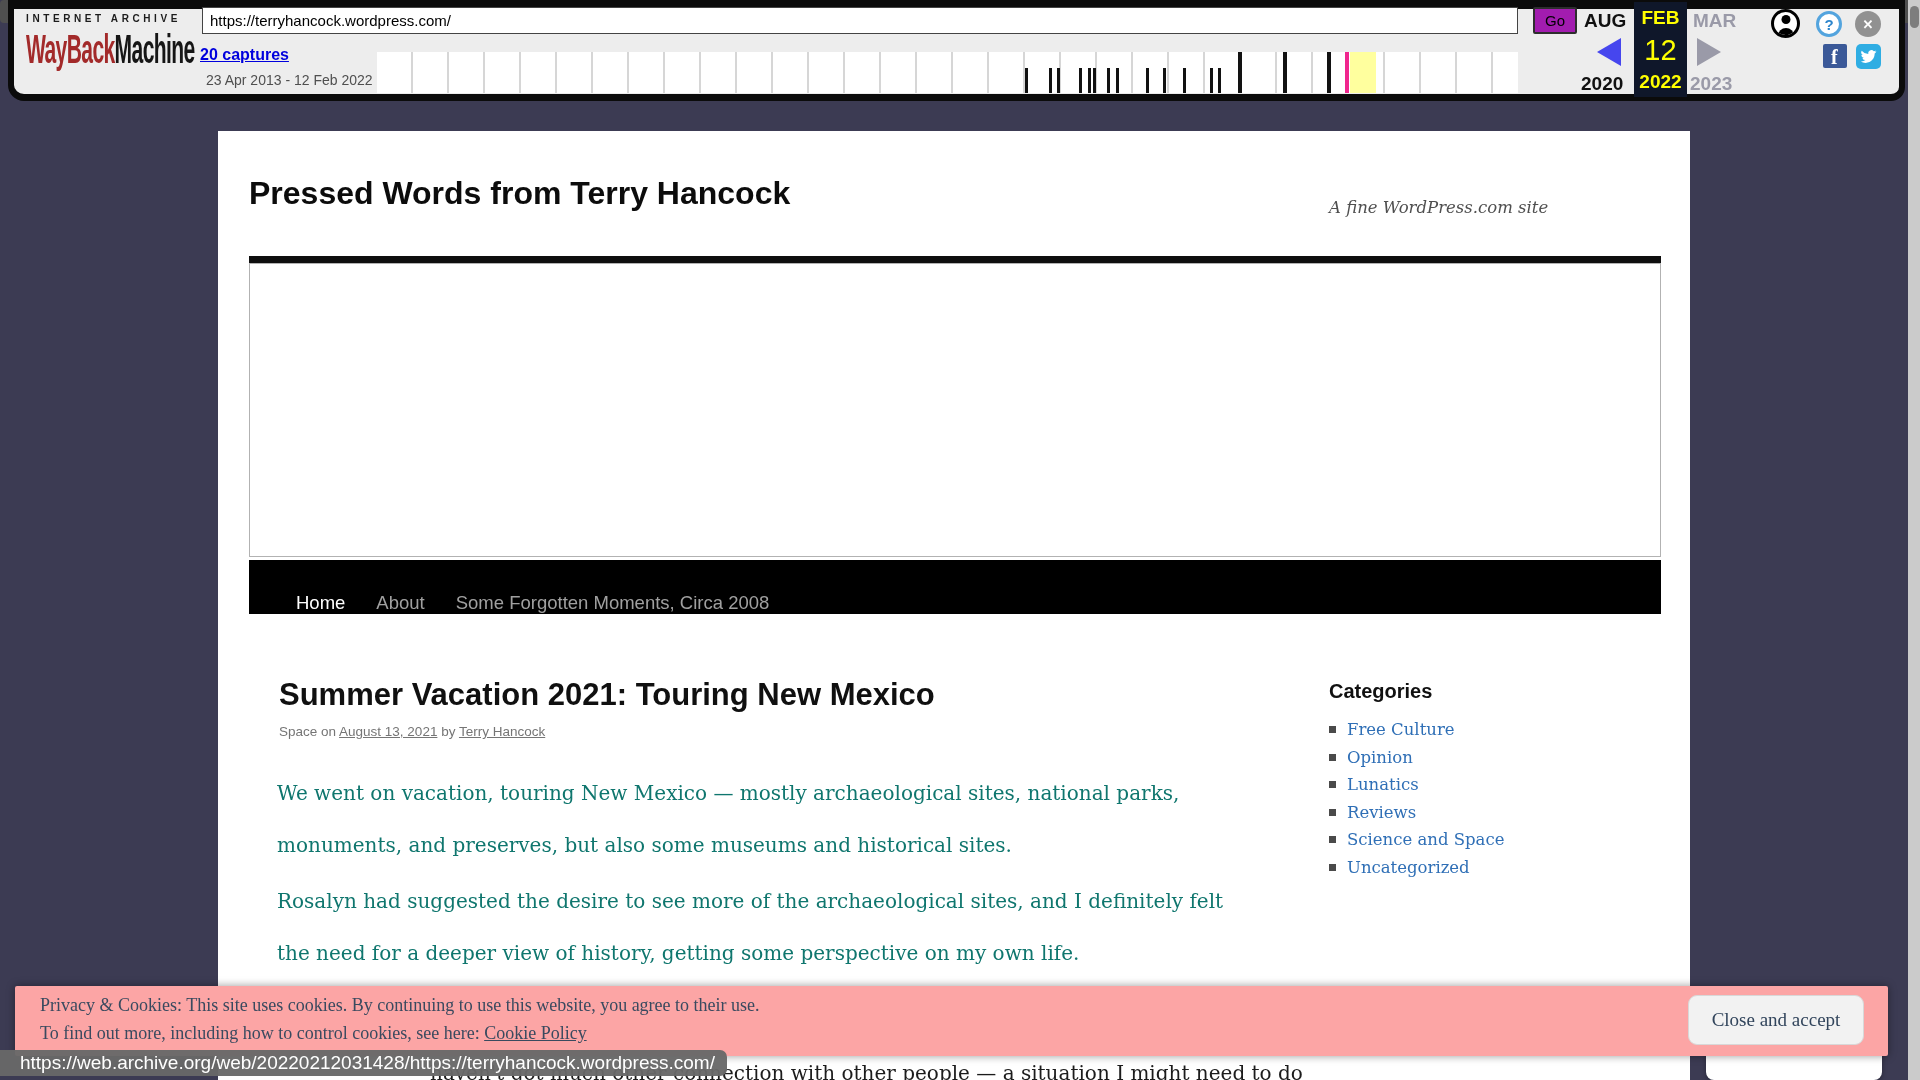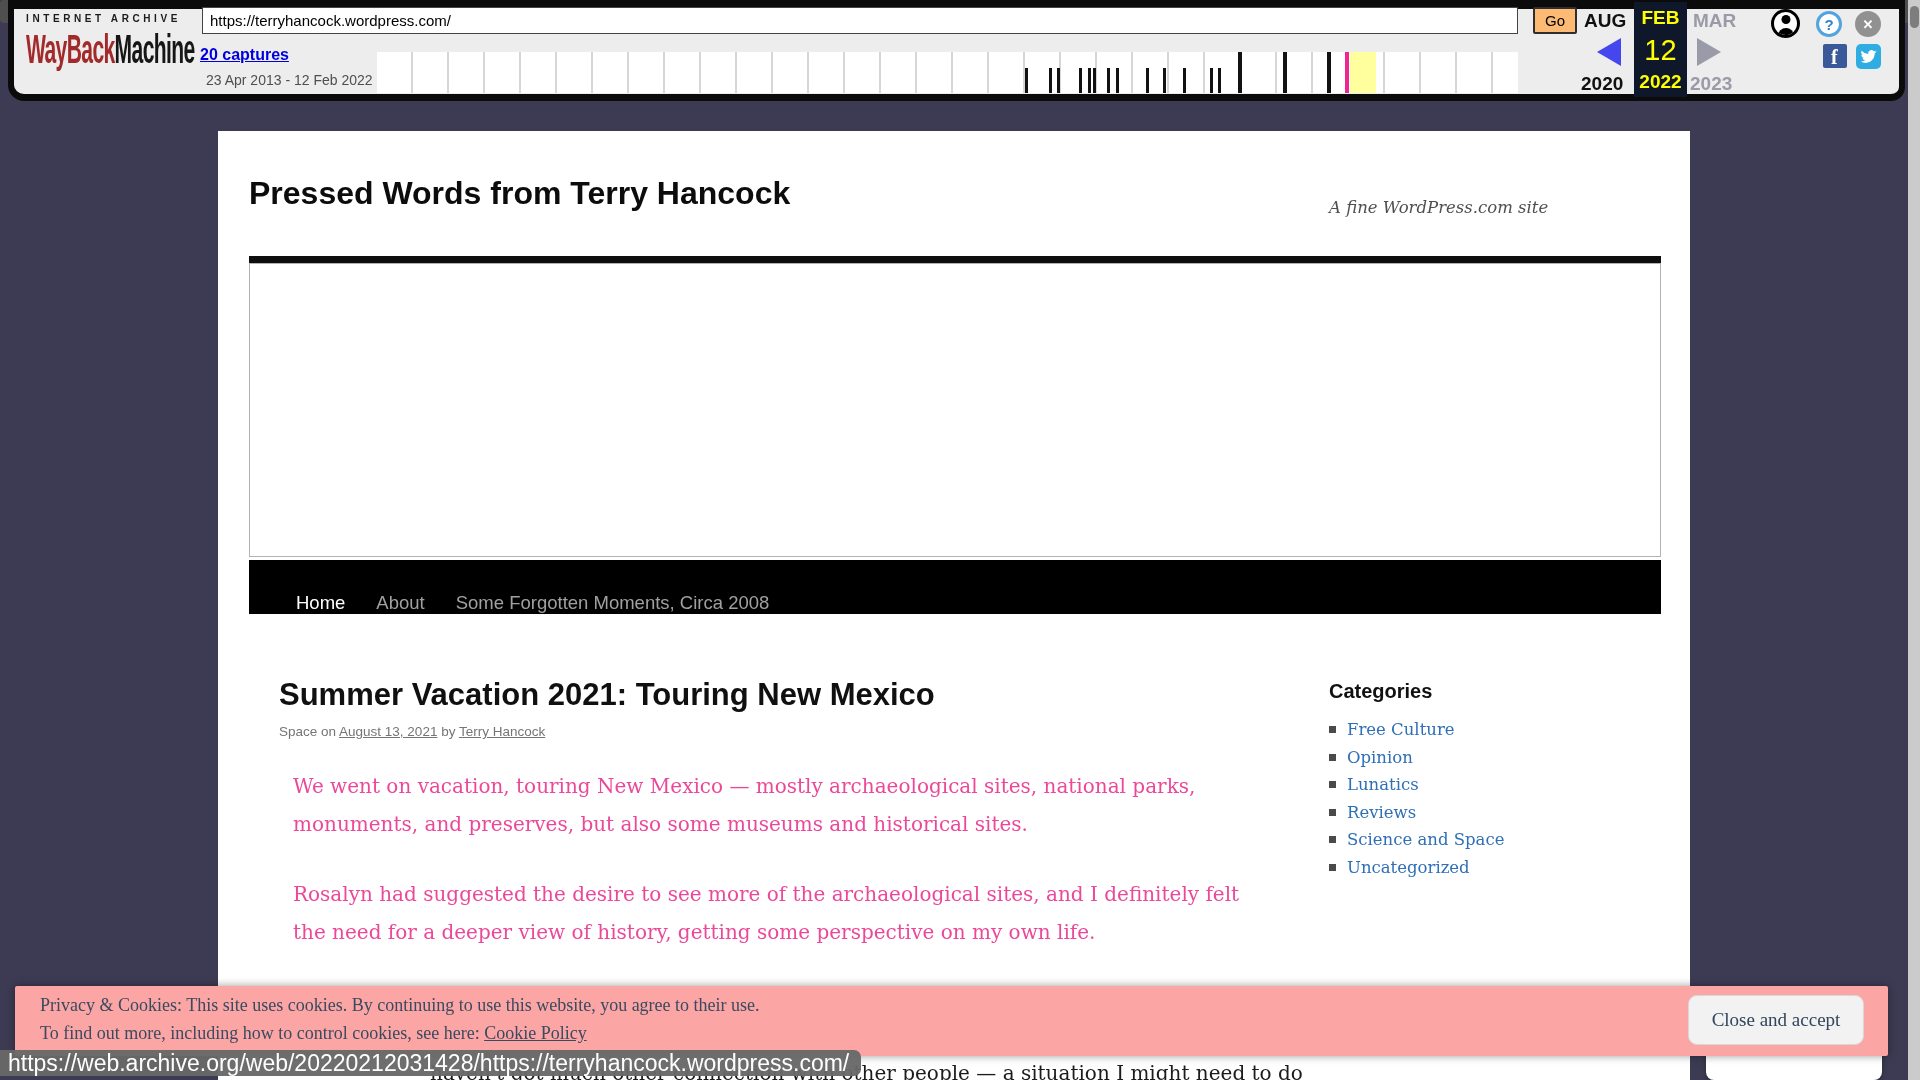--- a/index.html
+++ b/index.html
@@ -12,21 +12,21 @@
     background:#ededed; border:6px solid #0b0b0b; border-top-width:9px; border-bottom-width:7px;
     border-radius:0 0 14px 16px; z-index:50; }
   .wb-el { position:absolute; z-index:51; }
   .wb-logo { left:26px; top:13px; }
   .wb-logo-line1 { font-size:10px; letter-spacing:3.6px; color:#1c1c1c; font-weight:bold; }
   .wb-logo-line2 { margin-top:2px; font-size:34px; font-weight:bold; letter-spacing:-1px;
      transform:scale(0.62,1.18); transform-origin:left top; white-space:nowrap; }
   .wb-logo-red { color:#a32a2a; } .wb-logo-black { color:#161616; }
   .wb-url { left:202px; top:7px; width:1316px; height:27px; border:1px solid #444;
      background:#fff; font-size:15px; padding:8px 7px; color:#000; font-family:"Liberation Sans",sans-serif; }
-  .wb-go { left:1533px; top:7px; width:44px; height:27px; background:#fdba74; border:2px solid #2e2e2e;
+  .wb-go { left:1533px; top:7px; width:44px; height:27px; background:#a21caf; border:2px solid #2e2e2e;
      border-radius:2px; font-size:15px; text-align:center; line-height:23px; color:#000; cursor:pointer; }
   .wb-captures { left:200px; top:46px; font-size:16px; font-weight:bold; color:#0000dd;
      text-decoration:underline; cursor:pointer; }
   .wb-range { left:206px; top:72px; font-size:14px; color:#4f4f4f; }
   .wb-timeline { left:377px; top:52px; width:1141px; height:41px; background:#fff;
      background-image:repeating-linear-gradient(to right,#fff 0px,#fff 34px,#d6d6d6 34px,#d6d6d6 36px); }
   .tick { position:absolute; width:3px; background:#121212; }
   .tick.short { top:16px; height:25px; } .tick.tall { top:0; height:41px; width:4px; }
   .tl-highlight { position:absolute; top:0; height:41px; }
   .tl-marker { position:absolute; top:0; height:41px; width:4px; }
@@ -76,22 +76,22 @@
   .black-bar { position:absolute; left:31px; top:125px; width:1412px; height:7px; background:#0e0e0e; }
   .header-box { position:absolute; left:31px; top:132px; width:1412px; height:294px; background:#fff;
      border:1px solid #b2b2b2; }
   .main-nav { position:absolute; left:31px; top:429px; width:1412px; height:54px; background:#000;
      display:flex; align-items:flex-end; padding-left:47px; gap:31px; }
   .nav-item { font-size:18.5px; color:#a0a0a0; cursor:pointer; }
   .nav-item.current { color:#fff; }
   .post-title { position:absolute; left:61px; top:546px; font-size:31px; font-weight:bold; color:#101010; }
   .post-meta { position:absolute; left:61px; top:593px; font-size:13.5px; color:#757575; }
   .post-meta a { color:#757575; text-decoration:underline; cursor:pointer; }
-  .post-body p { position:absolute; left:75px; width:950px; font-family:"DejaVu Serif",serif;
-     font-size:20px; line-height:38px; color:#ec4899; }
+  .post-body p { position:absolute; left:59px; width:950px; font-family:"DejaVu Serif",serif;
+     font-size:20px; line-height:52px; color:#0f766e; }
   .para-1 { top:636px; } .para-2 { top:744px; }
   .partial-line { position:absolute; left:212px; top:930px; white-space:nowrap;
      font-family:"DejaVu Serif",serif; font-size:20px; color:#1c1c1c; }
   .sidebar { position:absolute; left:1111px; top:549px; width:340px; }
   .sidebar-heading { font-size:20px; font-weight:bold; color:#111; }
   .cat-list { list-style:none; margin-top:13px; }
   .cat-list li { height:27.5px; display:flex; align-items:center; cursor:pointer; }
   .cat-bullet { width:7px; height:7px; background:#4a4a4a; margin-right:11px; flex:0 0 auto; }
   .cat-link { font-family:"DejaVu Serif",serif; font-size:16.5px; color:#2f6fb6; }
 
@@ -103,21 +103,21 @@
   .cookie-line2 { position:absolute; left:25px; top:37px; font-size:18px; }
   .cookie-policy { text-decoration:underline; cursor:pointer; color:#3a4a5f; }
   .cookie-accept { position:absolute; right:24px; top:9px; width:176px; height:50px; background:#f2f2f2;
      border:1px solid #d8d8d8; border-radius:9px; font-family:"Liberation Serif",serif; font-size:19px;
      color:#32455c; display:flex; align-items:center; justify-content:center; cursor:pointer; }
   .follow-stub { position:absolute; left:1706px; top:1044px; width:176px; height:36px; background:#fff;
      border-radius:8px; box-shadow:0 1px 5px rgba(0,0,0,0.35); z-index:25; }
 
   
   .status-bar { position:absolute; left:0; top:1050px; height:26px; background:rgba(104,104,104,0.96);
-     border-radius:0 7px 7px 0; color:#fff; font-size:23px; line-height:26px; padding:0 12px 0 8px;
+     border-radius:0 7px 7px 0; color:#fff; font-size:19px; line-height:26px; padding:0 12px 0 20px;
      z-index:40; white-space:nowrap; }
 </style>
 </head>
 <body>
 
 <div id="viewport">
 
   <div class="wb-toolbar-bg"></div>
 
   <div class="wb-el wb-logo">

